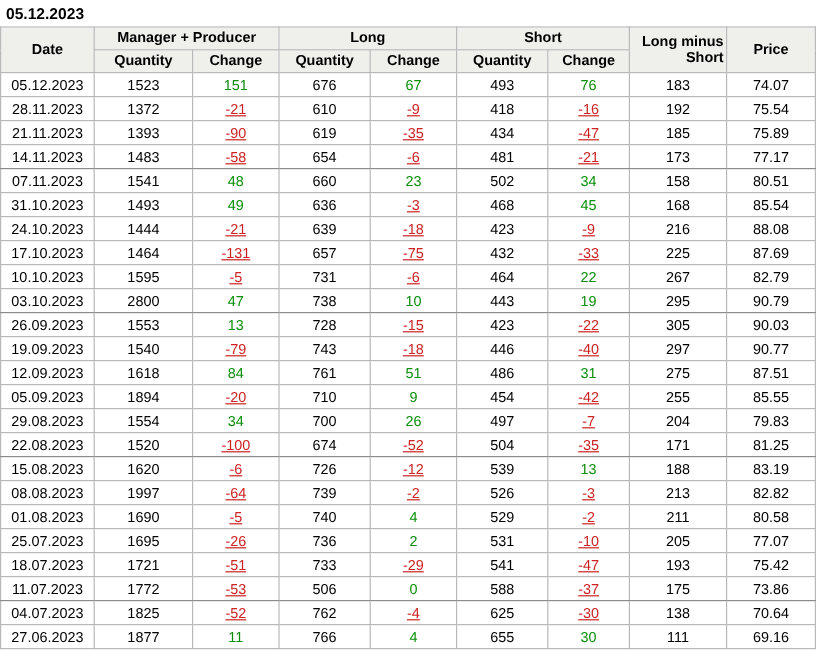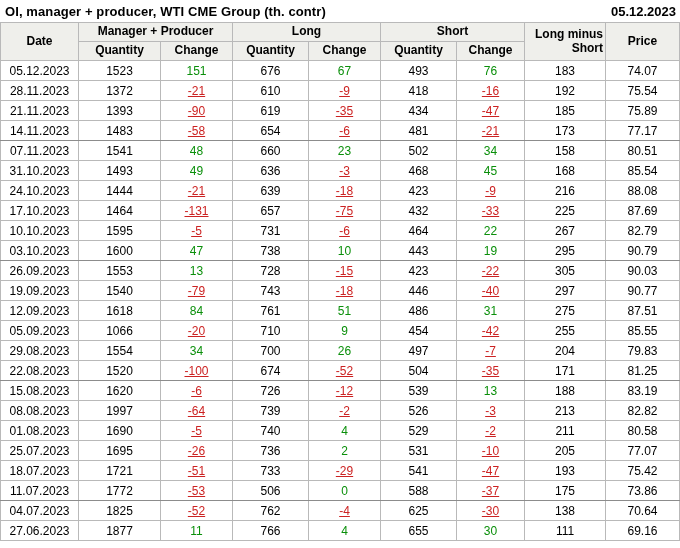--- a/index.html
+++ b/index.html
@@ -40,21 +40,20 @@
   table.cot thead th.wrap { white-space: normal; text-align: right; }
   table.cot tbody td { height: 20px; background: #ffffff; }
   tr.sep td { border-bottom-color: #8c8c8c; margin-top: 47px; }
   td.pos { color: #0a8f0a; }
   td.neg { color: #cc2222; text-decoration: underline; }
 </style>
 </head>
 <body>
 
 <div class="titlebar">
-  <span class="title">OI, manager + producer, WTI CME Group (th. contr)</span>
   <span class="rdate">05.12.2023</span>
 </div>
 
 <table class="cot">
   <colgroup>
     <col style="width:78px">
       <col style="width:82px">
       <col style="width:72px">
     <col style="width:76px">
       <col style="width:72px">
@@ -176,21 +175,21 @@
         <td class="neg">-5</td>
         <td>731</td>
         <td class="neg">-6</td>
         <td>464</td>
         <td class="pos">22</td>
         <td>267</td>
         <td>82.79</td>
       </tr>
       <tr class="sep">
         <td>03.10.2023</td>
-        <td>1600</td>
+        <td>2800</td>
         <td class="pos">47</td>
         <td>738</td>
         <td class="pos">10</td>
         <td>443</td>
         <td class="pos">19</td>
         <td>295</td>
         <td>90.79</td>
       </tr>
       <tr>
         <td>26.09.2023</td>
@@ -220,21 +219,21 @@
         <td class="pos">84</td>
         <td>761</td>
         <td class="pos">51</td>
         <td>486</td>
         <td class="pos">31</td>
         <td>275</td>
         <td>87.51</td>
       </tr>
       <tr>
         <td>05.09.2023</td>
-        <td>1066</td>
+        <td>1894</td>
         <td class="neg">-20</td>
         <td>710</td>
         <td class="pos">9</td>
         <td>454</td>
         <td class="neg">-42</td>
         <td>255</td>
         <td>85.55</td>
       </tr>
       <tr>
         <td>29.08.2023</td>

